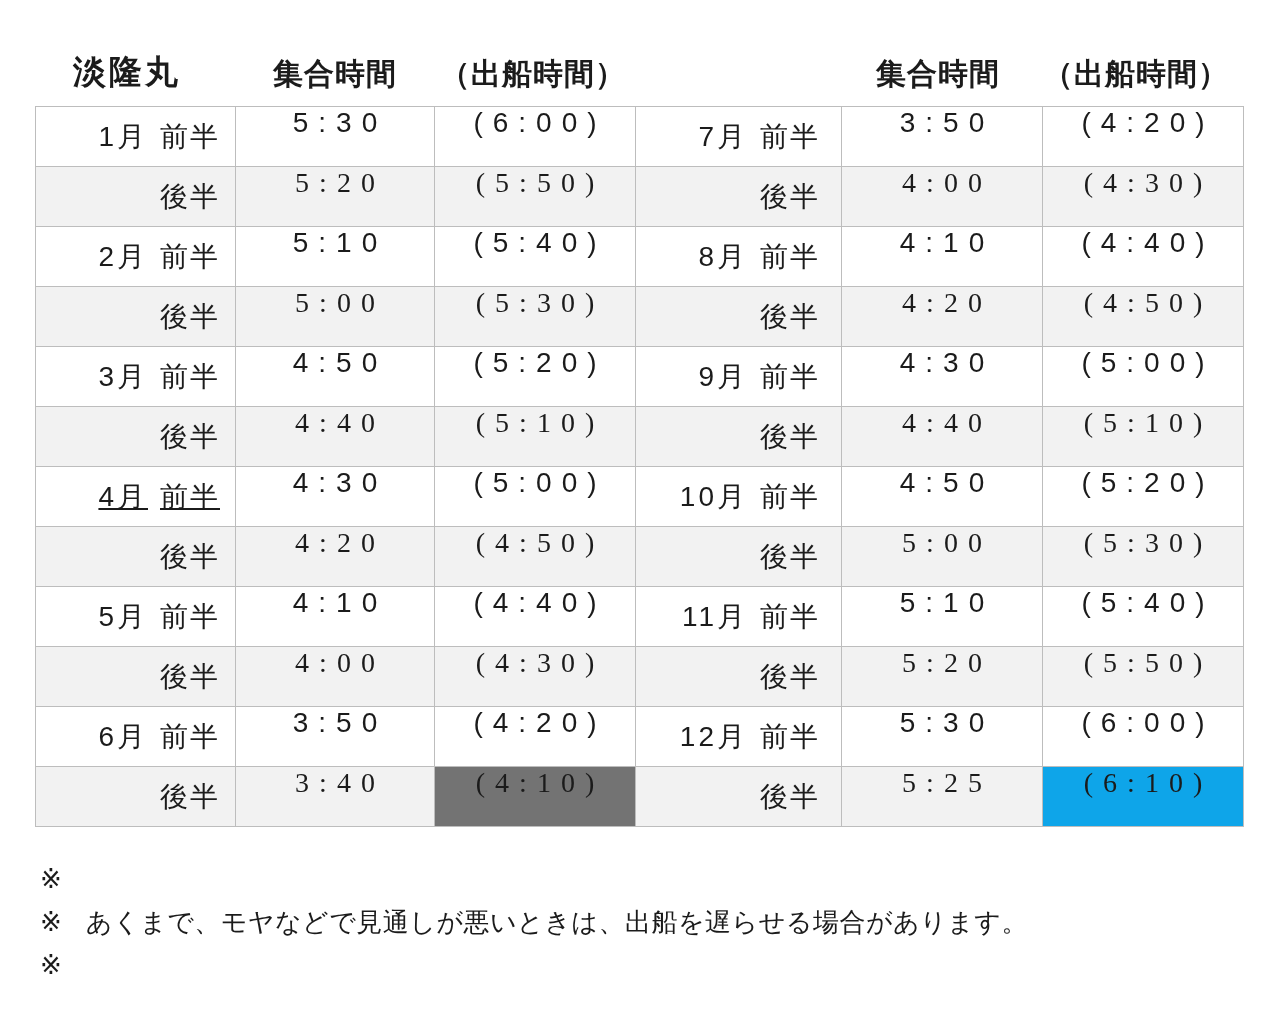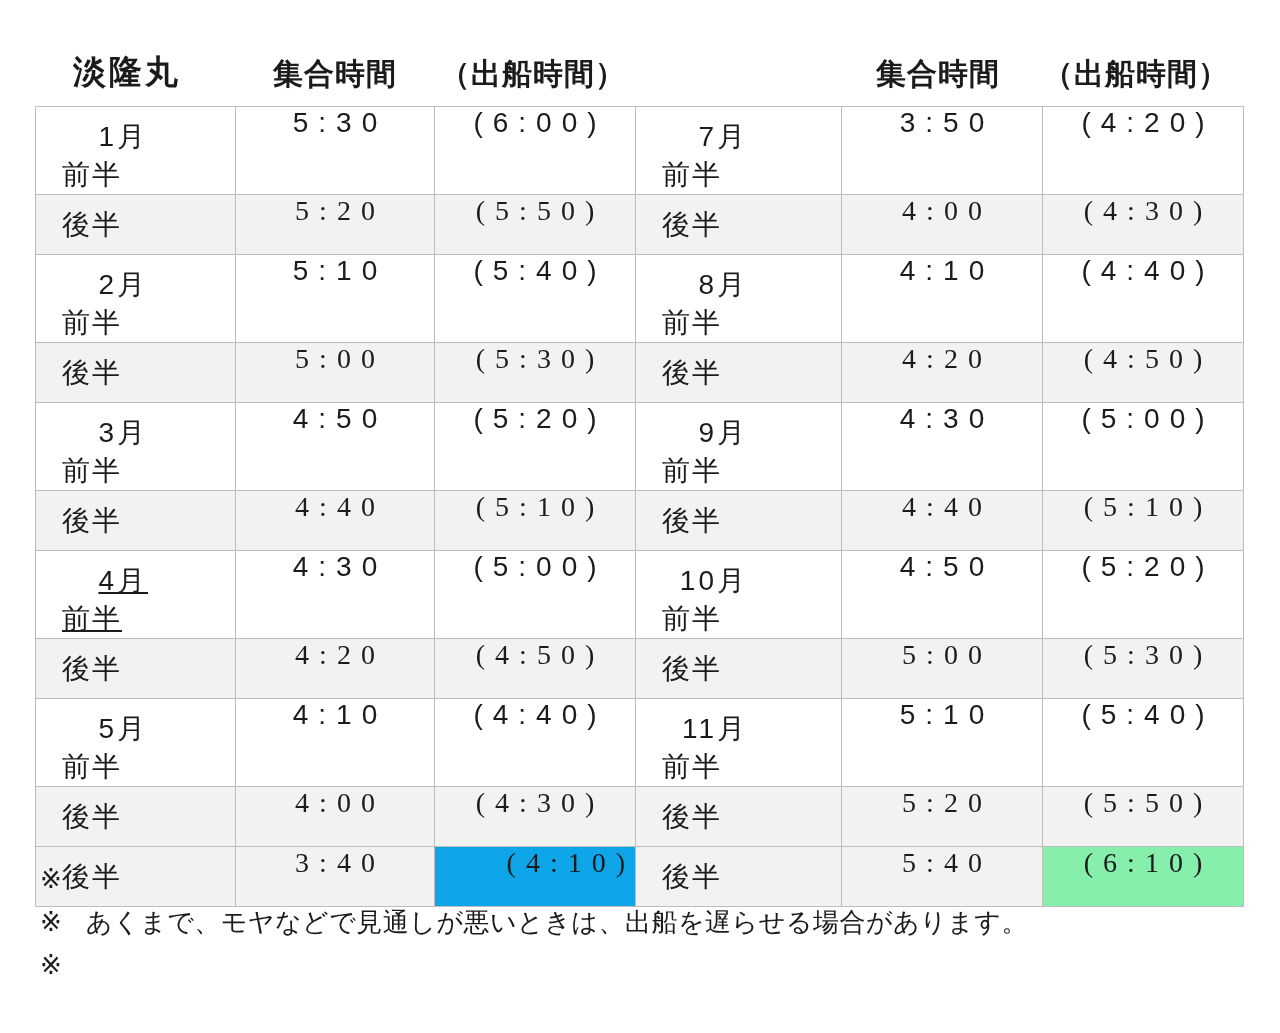--- a/index.html
+++ b/index.html
@@ -57,30 +57,29 @@
     vertical-align: top;
     font-size: 28px;
     background: #ffffff;
   }
   tr.shaded td { background: #f2f2f2; font-family: Liberation Serif, serif; }
 
   td.c-month .mwrap {
     display: flex;
     align-items: flex-start;
     padding-top: 11px;
-    flex-direction: column;
   }
   td.c-month .m {
     width: 112px;
     text-align: right;
     letter-spacing: 3px;
     white-space: nowrap;
   }
   td.c-month .h {
-    margin-left: 26px;
+    margin-left: 12px;
     letter-spacing: 2px;
     white-space: nowrap;
   }
   td.c-time {
     text-align: center;
     letter-spacing: 10px;
     text-indent: 10px;
     padding-top: 11px;
     white-space: nowrap;
   }
@@ -307,38 +306,56 @@
         <td class="c-month" style="background: rgb(242, 242, 242); border-color: rgb(189, 189, 189);">
             <div class="mwrap">
               <span class="m"></span>
               <span class="h">後半</span>
             </div>
           </td>
         <td class="c-time" style="background: rgb(242, 242, 242); border-color: rgb(189, 189, 189);">5:20</td>
         <td class="c-time" style="background: rgb(242, 242, 242); border-color: rgb(189, 189, 189);">(5:50)</td>
       </tr>
 
+      <tr>
+        <td class="c-month" style="border-color: rgb(189, 189, 189);">
+            <div class="mwrap">
+              <span class="m">6月</span>
+              <span class="h">前半</span>
+            </div>
+          </td>
+        <td class="c-time" style="border-color: rgb(189, 189, 189);">3:50</td>
+        <td class="c-time" style="border-color: rgb(189, 189, 189);">(4:20)</td>
+        <td class="c-month" style="border-color: rgb(189, 189, 189);">
+            <div class="mwrap">
+              <span class="m">12月</span>
+              <span class="h">前半</span>
+            </div>
+          </td>
+        <td class="c-time" style="border-color: rgb(189, 189, 189);">5:30</td>
+        <td class="c-time" style="border-color: rgb(189, 189, 189);">(6:00)</td>
+      </tr>
 
       <tr class="shaded">
         <td class="c-month" style="background: rgb(242, 242, 242); border-color: rgb(189, 189, 189);">
             <div class="mwrap">
               <span class="m"></span>
               <span class="h">後半</span>
             </div>
           </td>
         <td class="c-time" style="background: rgb(242, 242, 242); border-color: rgb(189, 189, 189);">3:40</td>
-        <td class="c-time" style="background: #0ea5e9; border-color: rgb(189, 189, 189); text-align: right;">(4:10)</td>
-        <td class="c-month" style="background: rgb(242, 242, 242); border-color: rgb(189, 189, 189);">
-            <div class="mwrap">
-              <span class="m"></span>
-              <span class="h">後半</span>
-            </div>
-          </td>
-        <td class="c-time" style="background: rgb(242, 242, 242); border-color: rgb(189, 189, 189);">5:40</td>
-        <td class="c-time" style="background: #86efac; border-color: rgb(189, 189, 189);">(6:10)</td>
+        <td class="c-time" style="background: #737373; border-color: rgb(189, 189, 189);">(4:10)</td>
+        <td class="c-month" style="background: rgb(242, 242, 242); border-color: rgb(189, 189, 189);">
+            <div class="mwrap">
+              <span class="m"></span>
+              <span class="h">後半</span>
+            </div>
+          </td>
+        <td class="c-time" style="background: rgb(242, 242, 242); border-color: rgb(189, 189, 189);">5:25</td>
+        <td class="c-time" style="background: #0ea5e9; border-color: rgb(189, 189, 189);">(6:10)</td>
       </tr>
 
     </tbody>
   </table>
 
   <div class="notes">
     <div class="note-line">
       <span class="marker">※</span>
     </div>
     <div class="note-line">

